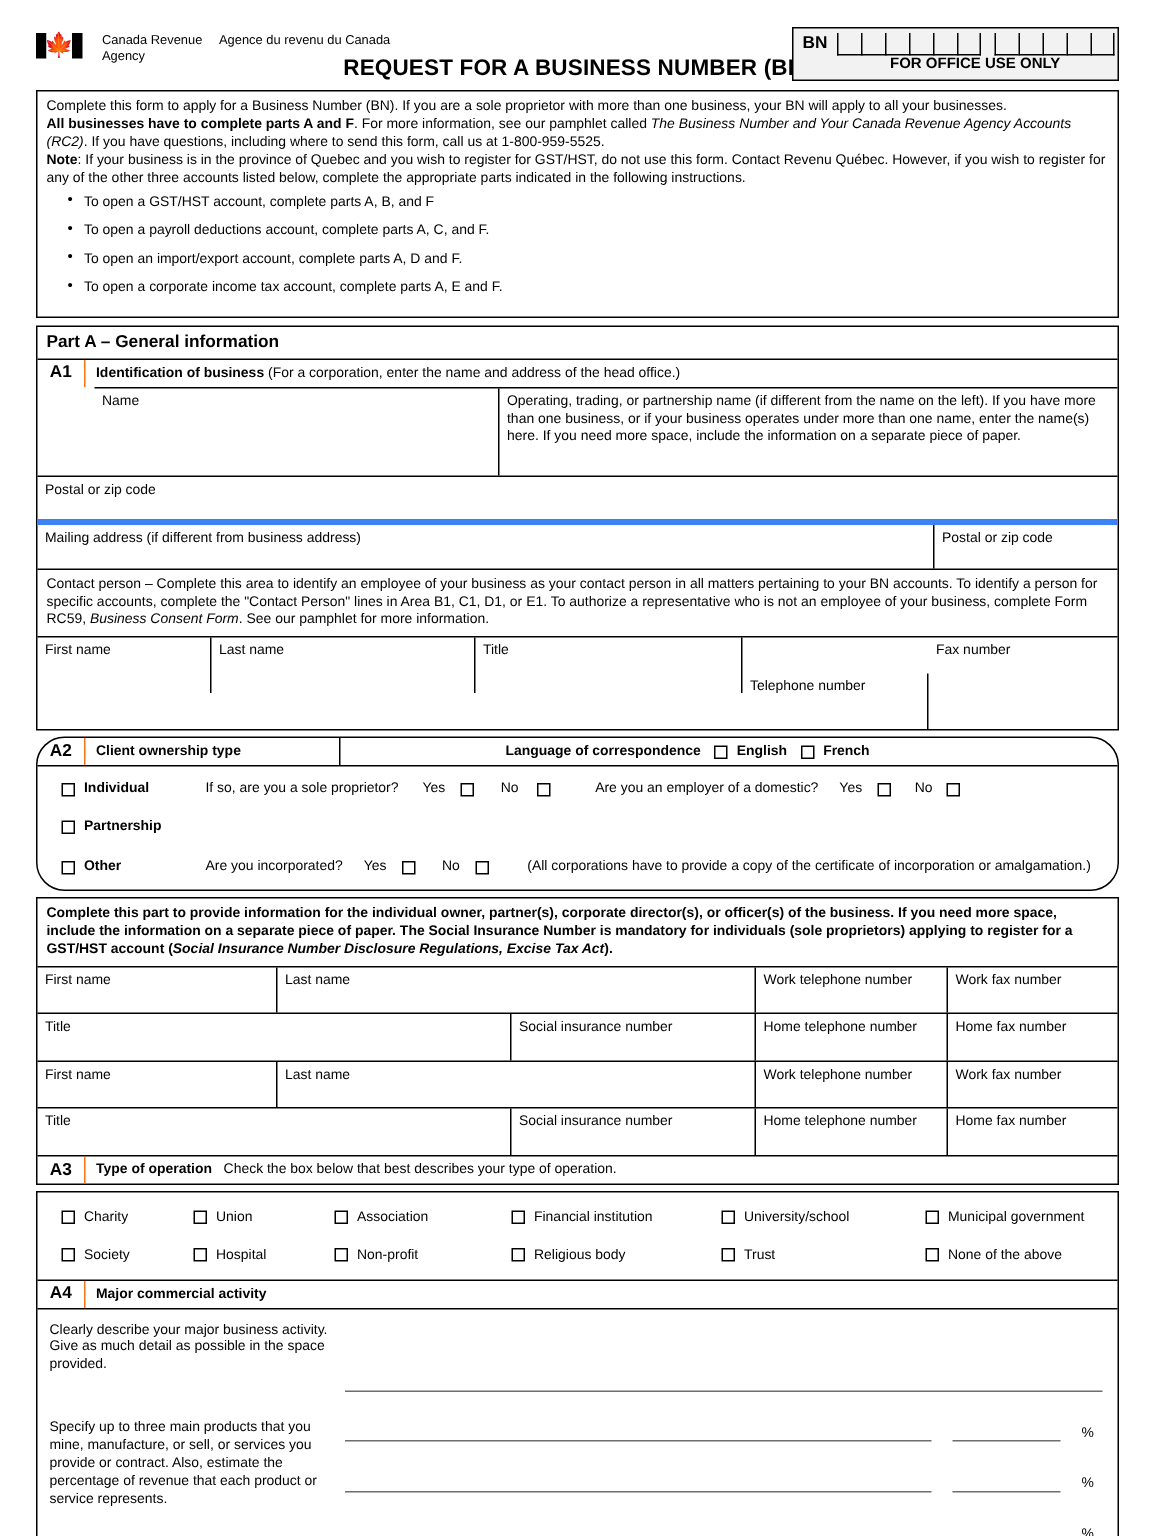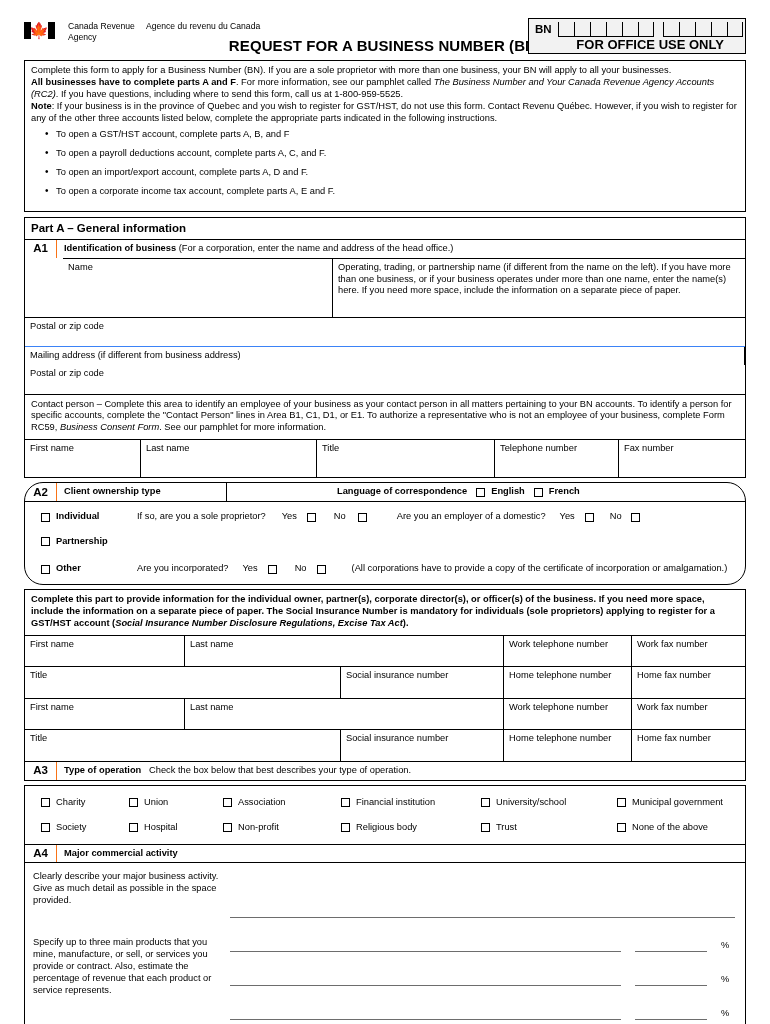--- a/index.html
+++ b/index.html
@@ -36,21 +36,21 @@
     position: absolute; right: 0; top: 0; width: 218px; height: 36px;
     border: 1.6px solid #000; background: #f2f2f2;
     display: flex; align-items: flex-start; padding: 3px 5px 0 6px;
   }
   .bn-label { font-size: 11.5px; font-weight: bold; margin-right: 6px; line-height: 15px; }
   .bn-combs { flex: 1; position: relative; }
   .comb-row { display: flex; gap: 9px; }
   .comb { display: flex; height: 15px; }
   .comb .cell { width: 16px; border-left: 1.5px solid #000; border-bottom: 1.5px solid #000; }
   .comb .cell:last-child { border-right: 1.5px solid #000; }
-  .bn-office { font-size: 13px; font-weight: bold; text-align: center; margin-top: 0px; }
+  .bn-office { font-size: 10px; font-weight: bold; text-align: center; margin-top: 0px; }
 
   
   .obox { border: 1.6px solid #000; }
   .cell-pad { padding: 3px 5px; }
 
   
   .intro { margin-top: 2px; padding: 4px 6px 6px 6px; }
   .intro .ln { margin-bottom: 0px; }
   ul.bul { list-style: none; margin: 5px 0 2px 0; padding: 0 0 0 14px; }
   ul.bul li { margin: 0 0 7px 0; position: relative; padding-left: 11px; }
@@ -159,21 +159,21 @@
         <span>Operating, trading, or partnership name (if different from the name on the left). If you have more than one business, or if your business operates under more than one name, enter the name(s) here. If you need more space, include the information on a separate piece of paper.</span>
       </div>
     </div>
 
     <div class="row" style="border-top:1px solid #000;">
       <div class="fld" style="width:122px; height:28px;">
         <span>Postal or zip code</span>
       </div>
     </div>
 
-    <div class="row" style="border-top:1px solid #3b82f6;flex-direction:column;">
+    <div class="row" style="border-top:4px solid #3b82f6;">
       <div class="fld" style="flex:1; height:29px;">
         <span>Mailing address (if different from business address)</span>
       </div>
       <div class="fld" style="width:122px; height:29px;">
         <span>Postal or zip code</span>
       </div>
     </div>
 
     <div class="cell-pad" style="border-top:1.6px solid #000; padding:4px 6px 5px 6px;">
       <span>Contact person – Complete this area to identify an employee of your business as your contact person in all matters pertaining to your BN accounts. To identify a person for specific accounts, complete the "Contact Person" lines in Area B1, C1, D1, or E1. To authorize a representative who is not an employee of your business, complete Form RC59, </span><i>Business Consent Form</i><span>. See our pamphlet for more information.</span>
@@ -182,21 +182,21 @@
     <div class="row" style="border-top:1px solid #000;">
       <div class="fld" style="width:116px; height:37px;">
         <span>First name</span>
       </div>
       <div class="fld" style="width:176px; height:37px;">
         <span>Last name</span>
       </div>
       <div class="fld" style="width:178px; height:37px;">
         <span>Title</span>
       </div>
-      <div class="fld" style="width:124px; height:37px;">
+      <div class="fld" style="width:124px; height:37px;margin-top:24px;">
         <span>Telephone number</span>
       </div>
       <div class="fld" style="flex:1; height:37px;">
         <span>Fax number</span>
       </div>
     </div>
   </div>
 
   <div class="obox" style="margin-top:4px;border-radius:19px;">
     <div class="sec-row">

